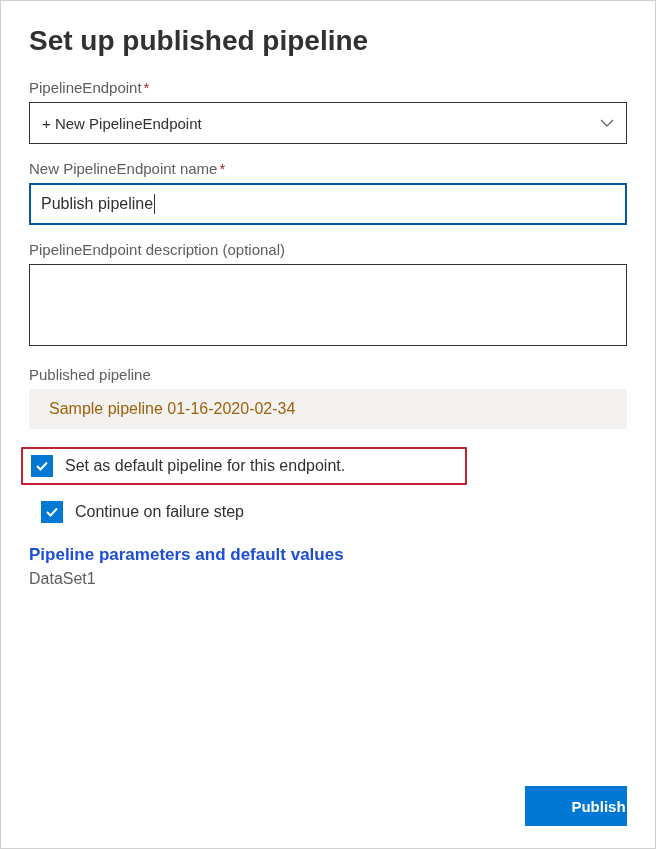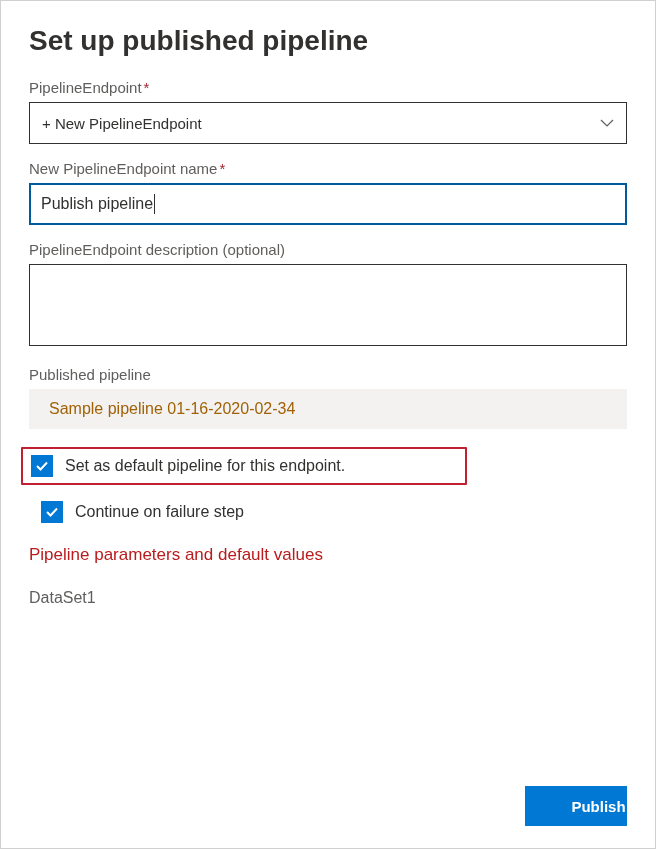--- a/index.html
+++ b/index.html
@@ -94,24 +94,24 @@
       justify-content: center;
       cursor: pointer;
       flex-shrink: 0;
     }
     .checkbox-label {
       font-size: 16px;
       color: #323130;
     }
     .section-heading {
       font-size: 17px;
-      font-weight: 400;
-      color: #b91c1c;
+      font-weight: 700;
+      color: #1d4ed8;
       margin-top: 18px;
-      margin-bottom: 24px;
+      margin-bottom: 5px;
     }
     .param-label {
       font-size: 16px;
       color: #605e5c;
     }
     .footer {
       position: absolute;
       bottom: 22px;
       right: 28px;
       display: flex;

